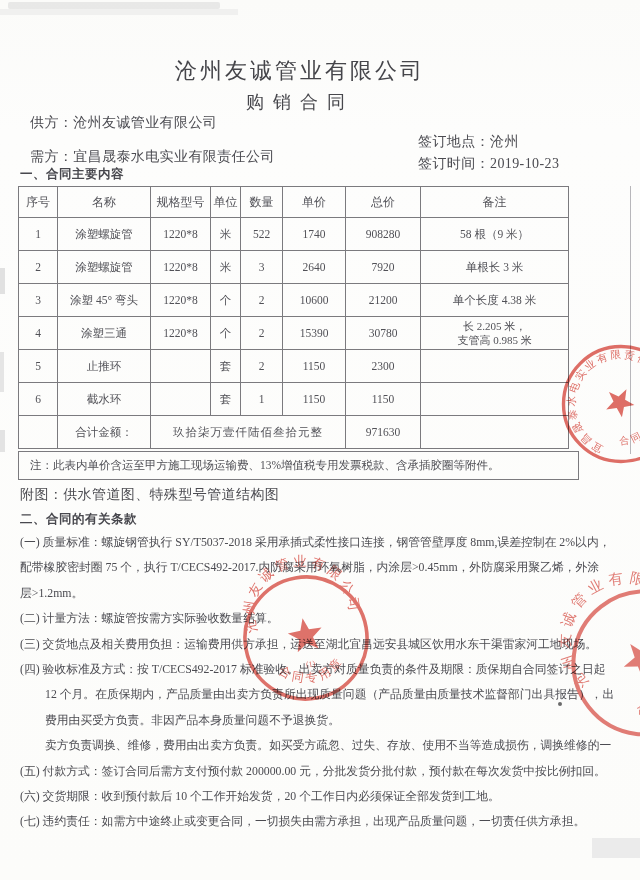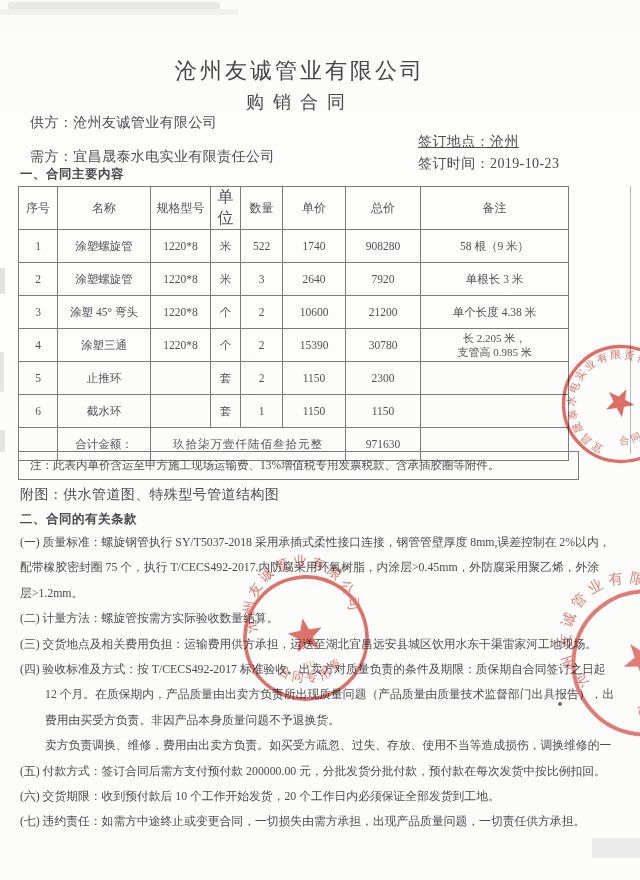--- a/index.html
+++ b/index.html
@@ -62,21 +62,21 @@
 
   <div class="abs doc-title">沧州友诚管业有限公司</div>
   <div class="abs doc-subtitle">购销合同</div>
 
   <div class="abs info" style="left:30px;top:114px;">
     <span>供方：</span><span>沧州友诚管业有限公司</span>
   </div>
   <div class="abs info" style="left:30px;top:148px;">
     <span>需方：</span><span>宜昌晟泰水电实业有限责任公司</span>
   </div>
-  <div class="abs info" style="left:418px;top:133px;text-decoration:underline;">
+  <div class="abs info" style="left:418px;top:133px;">
     <span>签订地点：</span><span>沧州</span>
   </div>
   <div class="abs info" style="left:418px;top:155px;">
     <span>签订时间：</span><span>2019-10-23</span>
   </div>
   <div class="abs sec-head" style="left:20px;top:166px;">一、合同主要内容</div>
 
   <table class="main abs" style="left:18px;top:186px;">
     <colgroup>
       <col style="width:39px">
@@ -86,21 +86,21 @@
       <col style="width:42px">
         <col style="width:63px">
         <col style="width:75px">
         <col style="width:148px">
     </colgroup>
     <tbody>
         <tr class="hdr">
       <th style="font-size:12px">序号</th>
       <th style="font-size:12px">名称</th>
       <th style="font-size:12px">规格型号</th>
-      <th style="font-size:16px">单位</th>
+      <th style="font-size:12px">单位</th>
       <th style="font-size:12px">数量</th>
       <th style="font-size:12px">单价</th>
       <th style="font-size:12px">总价</th>
       <th style="font-size:12px">备注</th>
     </tr>
     <tr class="row">
       <td>1</td>
       <td>涂塑螺旋管</td>
       <td>1220*8</td>
       <td>米</td>

